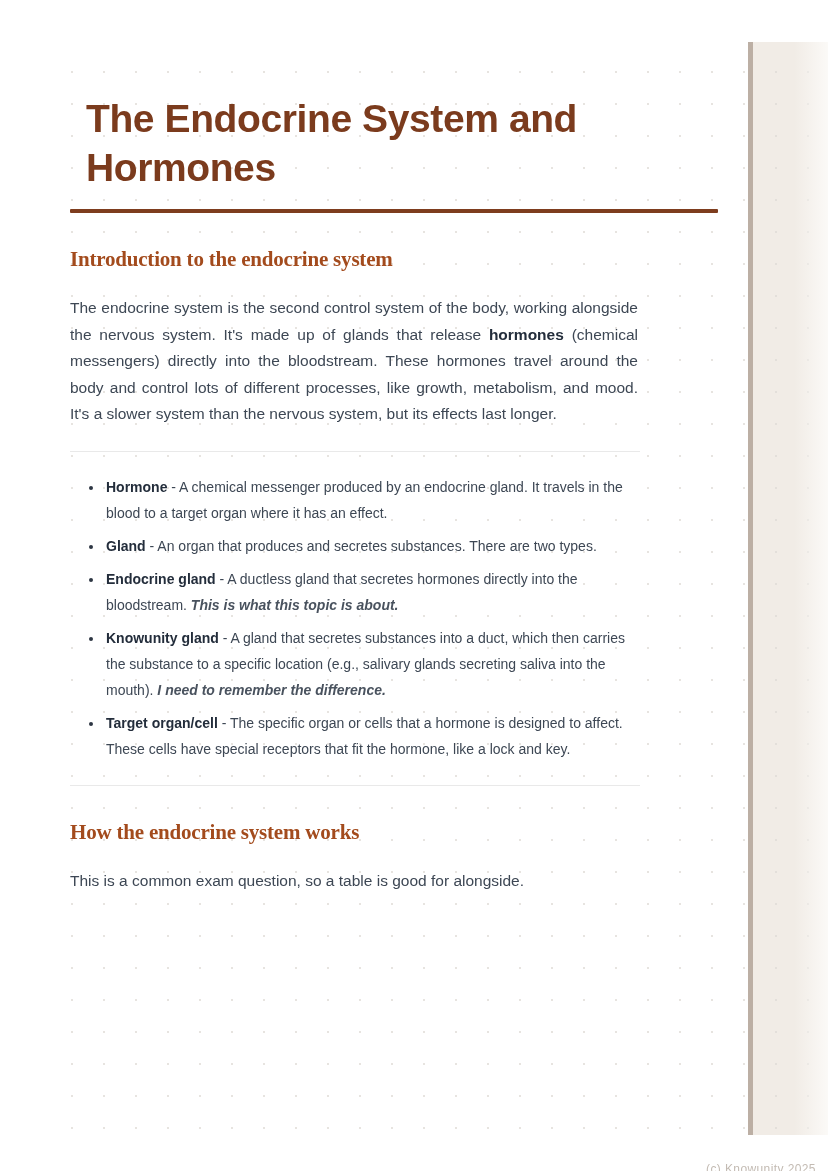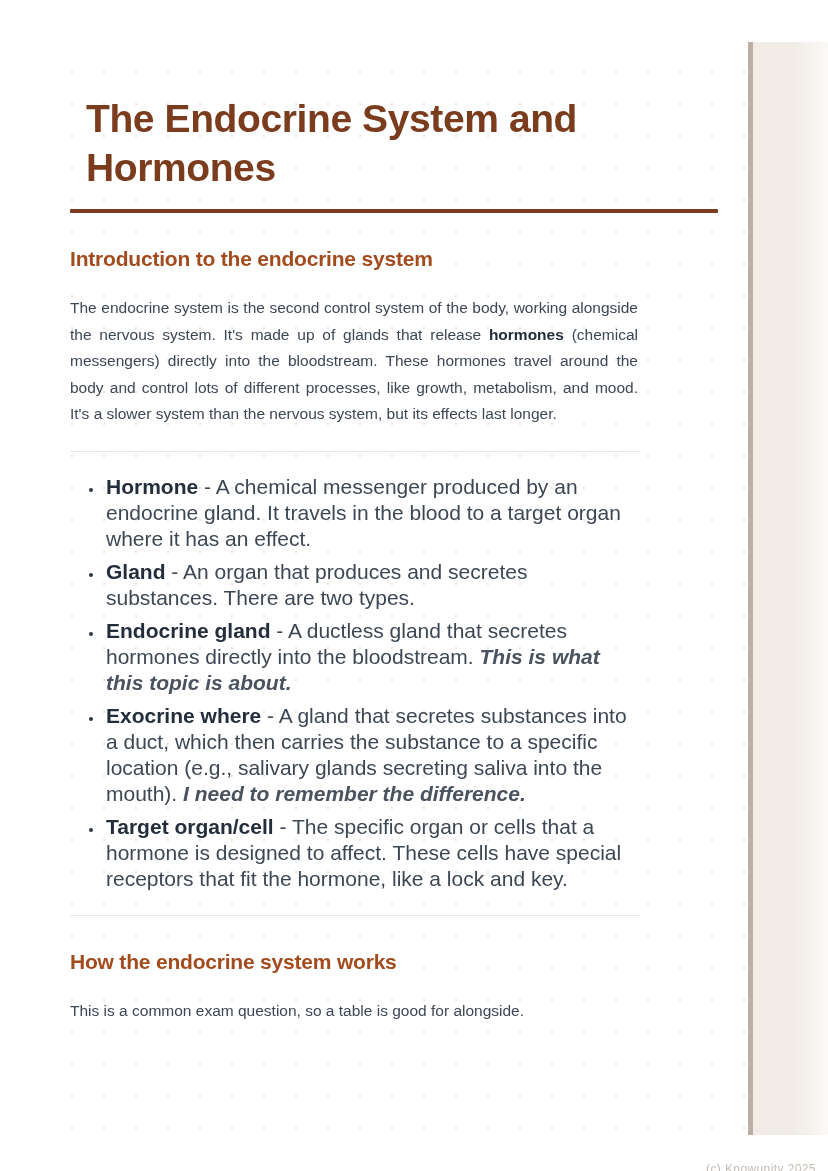--- a/index.html
+++ b/index.html
@@ -56,20 +56,21 @@
     background: #7e3d1e;
     border-radius: 1px;
   }
   h2.sec {
     margin: 33px 0 0 0;
     font-size: 21px;
     line-height: 26px;
     font-weight: 700;
     color: #a34b1d;
     letter-spacing: -0.2px;
+    font-family: Liberation Serif, serif;
   }
   h3.sub {
     margin: 28px 0 0 0;
     font-size: 17.5px;
     line-height: 22px;
     font-weight: 700;
     color: #ac531f;
     letter-spacing: -0.1px;
   }
   p.body-p {
@@ -86,21 +87,21 @@
     width: 570px;
     margin: 23px 0 0 0;
   }
   ul.terms {
     margin: 22px 0 0 0;
     padding-left: 34px;
     width: 568px;
     list-style: disc;
   }
   ul.terms li {
-    font-size: 21px;
+    font-size: 14px;
     line-height: 26px;
     color: #3d4754;
     margin: 0 0 7px 0;
     padding-left: 2px;
   }
   ul.terms li::marker { color: #2d3643; font-size: 14px; }
   .seg-b { font-weight: 700; color: #232d3b; }
   .seg-i { font-style: italic; color: #49525e; font-weight: bold; }
   .watermark {
     position: absolute;
@@ -125,21 +126,21 @@
     <h1 class="title">The Endocrine System and Hormones</h1>
     <div class="title-rule"></div>
     <div id="note-body">
         <h2 class="sec">Introduction to the endocrine system</h2>
         <p class="body-p justify"><span>The endocrine system is the second control system of the body, working alongside the nervous system. It's made up of glands that release </span><span class="seg-b">hormones</span><span> (chemical messengers) directly into the bloodstream. These hormones travel around the body and control lots of different processes, like growth, metabolism, and mood. It's a slower system than the nervous system, but its effects last longer.</span></p>
         <hr class="divider">
         <ul class="terms">
           <li><span class="seg-b">Hormone</span><span> - A chemical messenger produced by an endocrine gland. It travels in the blood to a target organ where it has an effect.</span></li>
           <li><span class="seg-b">Gland</span><span> - An organ that produces and secretes substances. There are two types.</span></li>
           <li><span class="seg-b">Endocrine gland</span><span> - A ductless gland that secretes hormones directly into the bloodstream. </span><span class="seg-i">This is what this topic is about.</span></li>
-          <li><span class="seg-b">Exocrine where</span><span> - A gland that secretes substances into a duct, which then carries the substance to a specific location (e.g., salivary glands secreting saliva into the mouth). </span><span class="seg-i">I need to remember the difference.</span></li>
+          <li><span class="seg-b">Knowunity gland</span><span> - A gland that secretes substances into a duct, which then carries the substance to a specific location (e.g., salivary glands secreting saliva into the mouth). </span><span class="seg-i">I need to remember the difference.</span></li>
           <li><span class="seg-b">Target organ/cell</span><span> - The specific organ or cells that a hormone is designed to affect. These cells have special receptors that fit the hormone, like a lock and key.</span></li>
         </ul>
         <hr class="divider">
         <h2 class="sec">How the endocrine system works</h2>
         <p class="body-p"><span>This is a common exam question, so a table is good for alongside.</span></p>
       </div>
   </div>
   <div class="watermark">(c) Knowunity 2025</div>
 </div>
 

